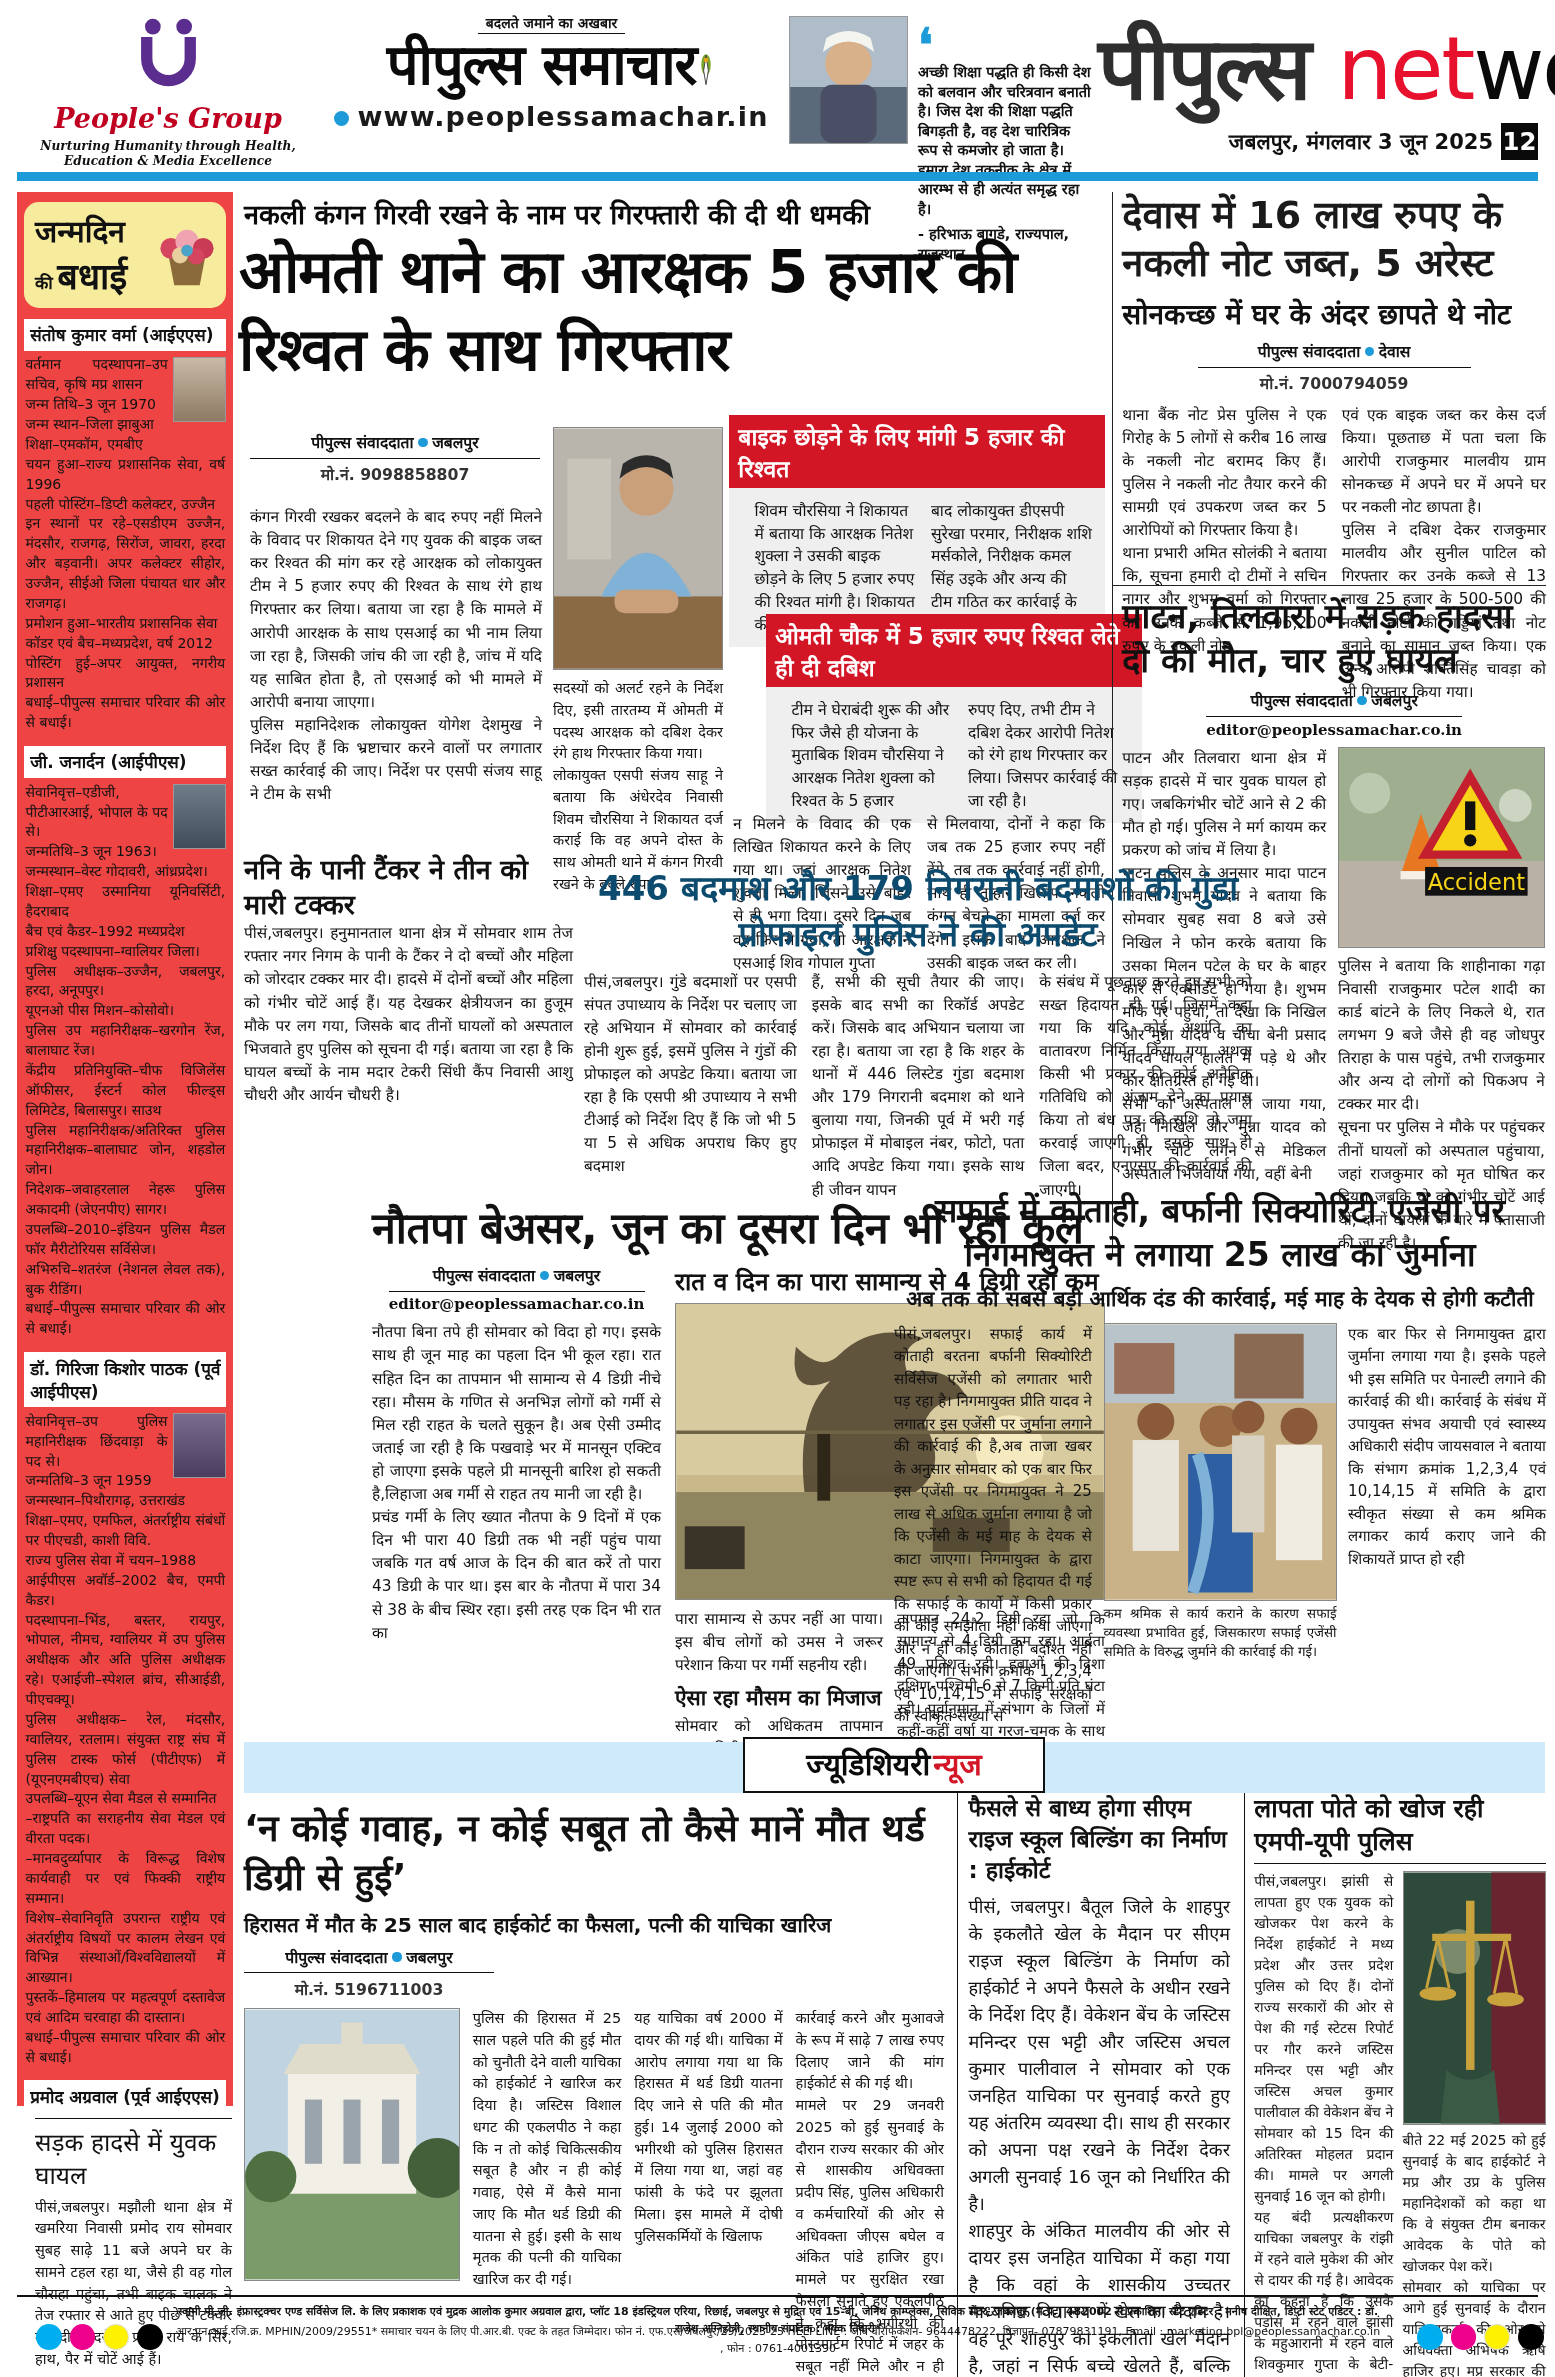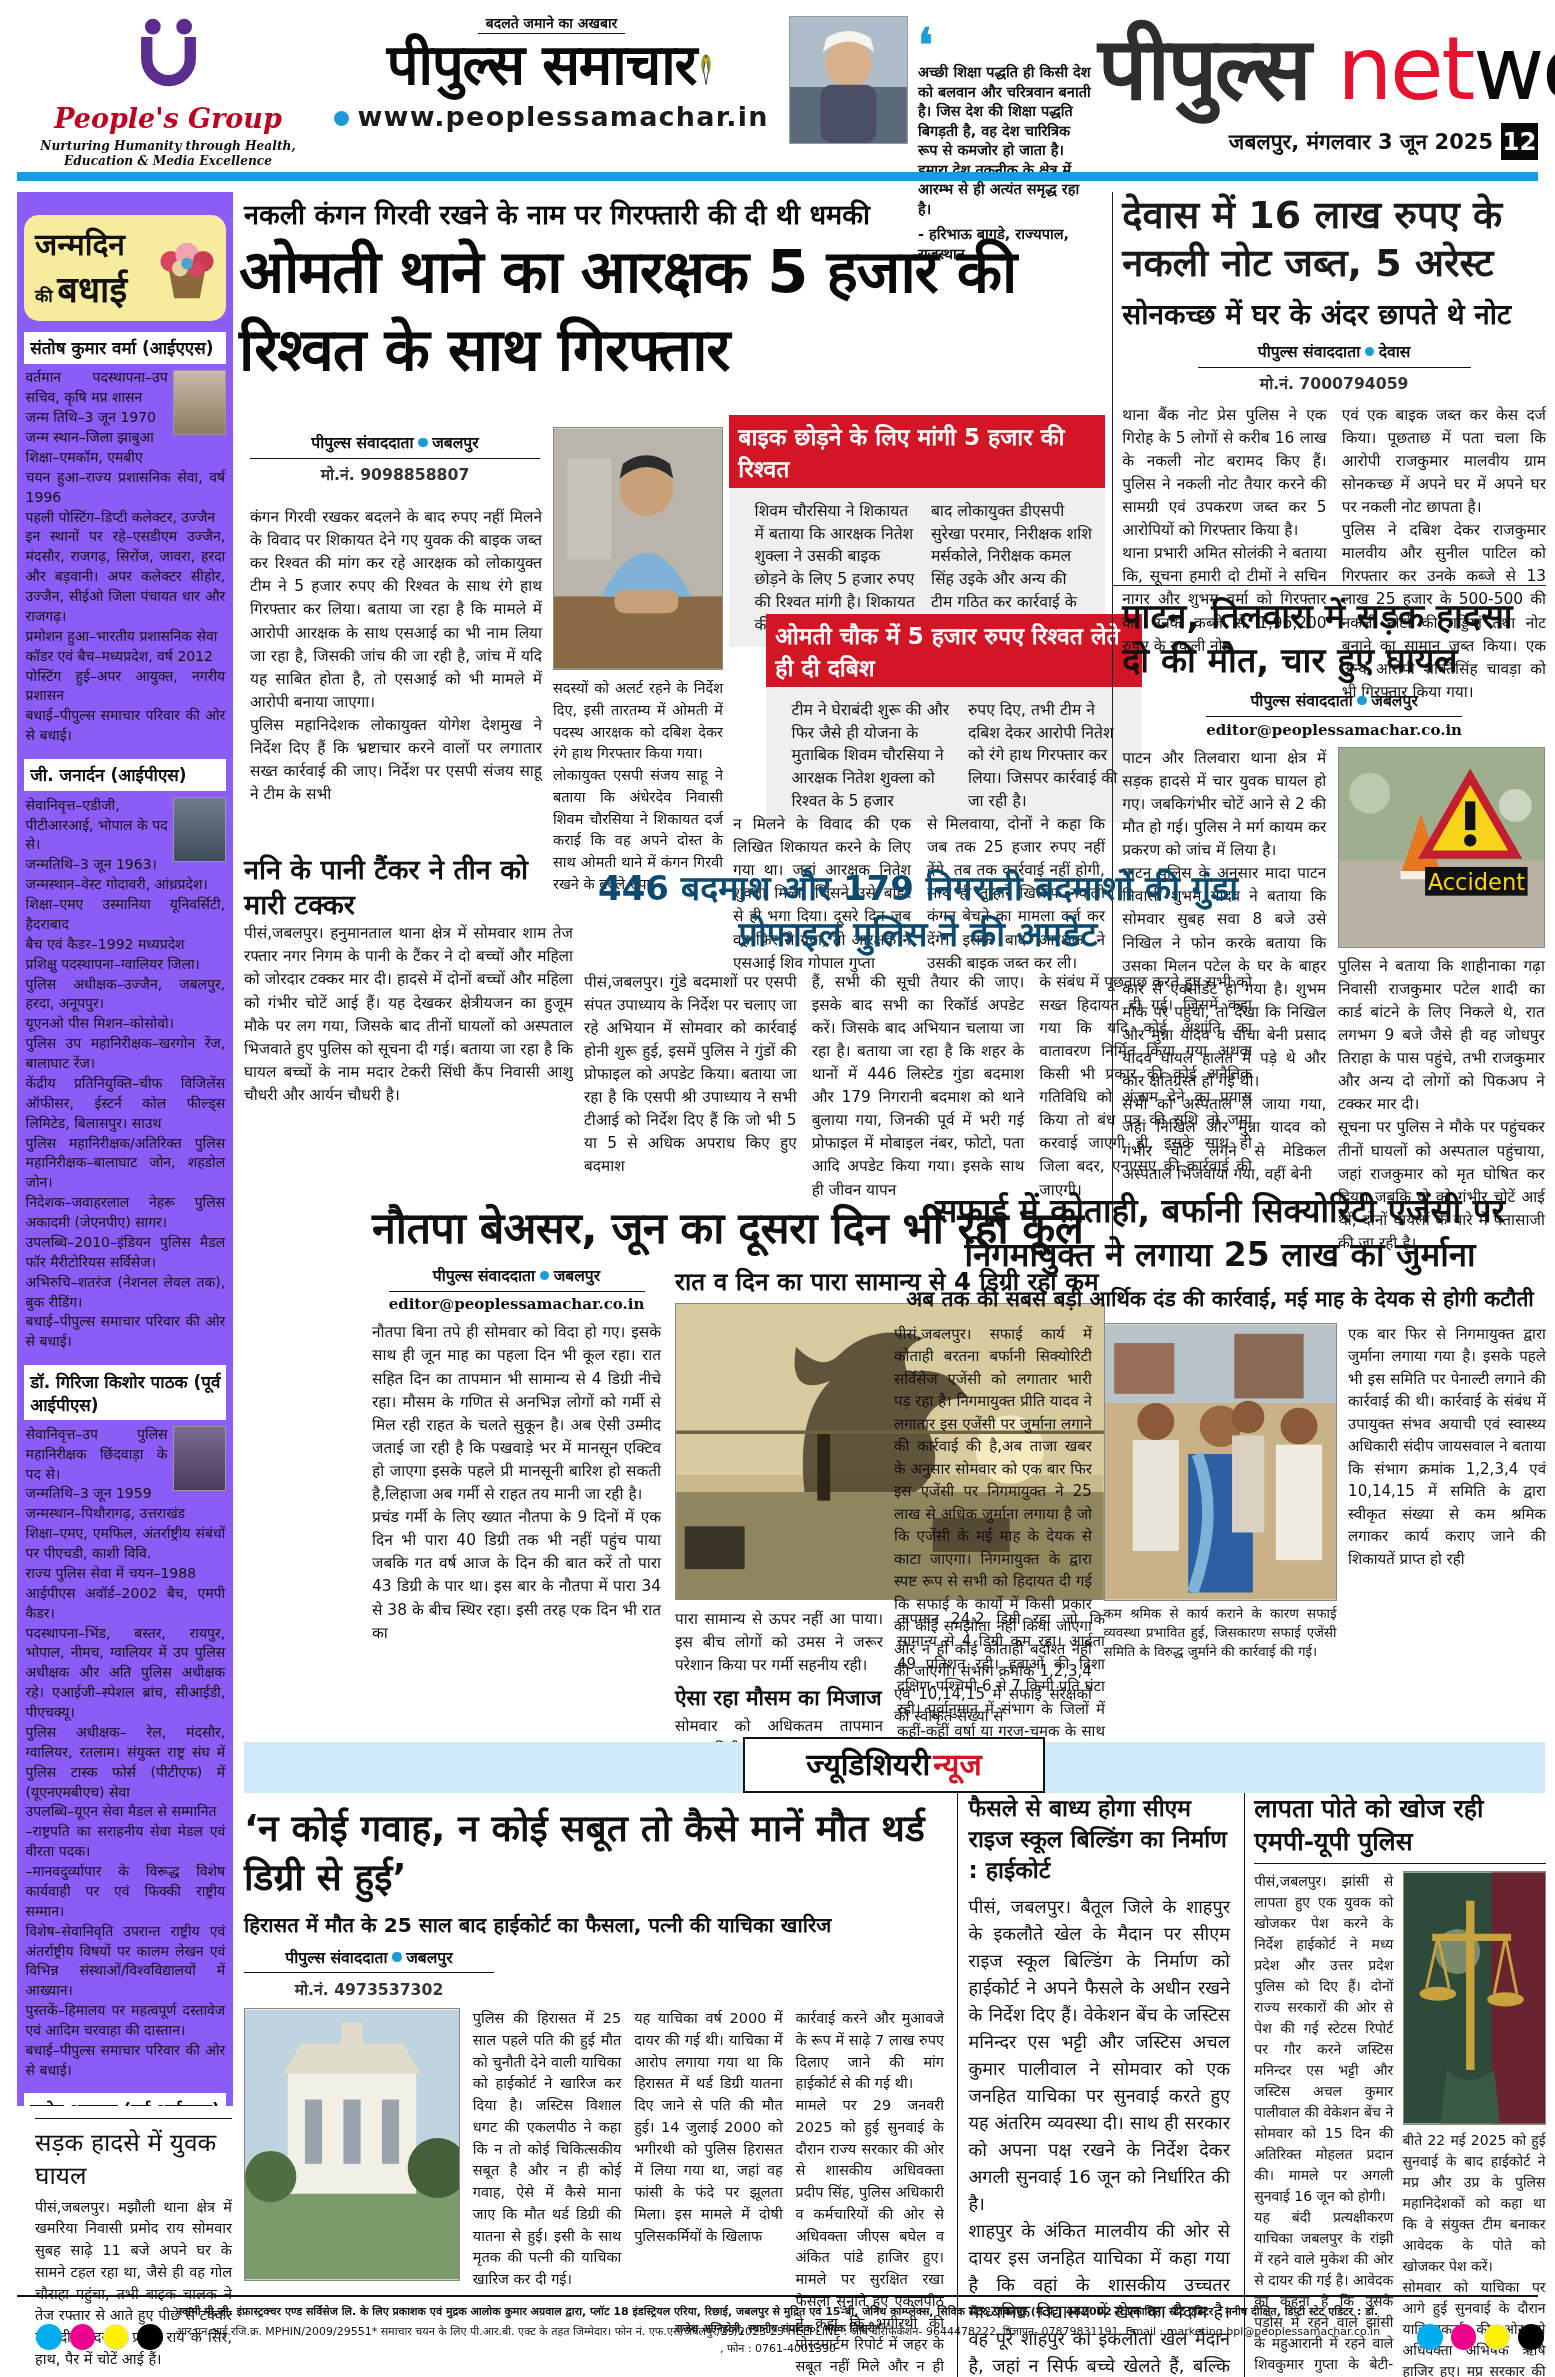--- a/index.html
+++ b/index.html
@@ -28,21 +28,21 @@
   .quote-auth { font-size:14.5px; font-weight:bold; margin-top:3.5px; }
   .brand { left:1098px; top:5.8px; width:441px; text-align:right; white-space:nowrap; }
   .brand-hindi { font-size:87px; font-weight:bold; color:#2e2e2e; letter-spacing:-2.3px; }
   .brand-net { font-size:87px; color:#e8112d; letter-spacing:-2.3px; }
   .brand-work { font-size:87px; color:#0a0a0a; letter-spacing:-2.3px; }
   .dateline { left:1150px; top:127px; width:343px; text-align:right; font-size:21px; font-weight:bold; }
   .pagebox { left:1501px; top:123px; width:37px; height:37px; background:#0a0a0a; color:#fff; font-size:24.4px; font-weight:bold; text-align:center; line-height:37px; }
   .bluebar { left:17.4px; top:172px; width:1521px; height:8.7px; background:#1d9bd8; }
 
   
-  .sidebar { left:17.4px; top:192px; width:216px; height:1914px; background:#8b5cf6; padding:23px 7px; overflow:hidden; }
+  .sidebar { left:17.4px; top:192px; width:216px; height:1914px; background:#ef4444; padding:10px 7px; overflow:hidden; }
   .bday-card { background:#f7ec9e; border-radius:15px; padding:8.1px 10.5px; position:relative; min-height:99px; }
   .bday-t1 { font-size:30px; font-weight:bold; }
   .bday-t2 { font-size:17.4px; font-weight:bold; display:inline-block; margin-right:4.6px; }
   .bday-t3 { font-size:36px; font-weight:bold; display:inline-block; }
   .flowers { position:absolute; right:4.6px; top:7px; width:70px; height:81px; }
   .entry { margin-top:10.5px; }
   .entry-name { background:#ffffff; font-size:17px; font-weight:bold; padding:4.6px 5.8px; }
   .entry-photo { float:right; width:53px; height:65px; margin:5.8px 0 4.6px 5.8px; border:0.6px solid #999; }
   .p1 { background:linear-gradient(#c9b9a5,#8d7a64); }
   .p2 { background:linear-gradient(#6f7d8a,#3f4c59); }
@@ -486,21 +486,21 @@
     </div>
   </div>
 
   <div class="abs gawah">
     <div class="gawah-head">‘न कोई गवाह, न कोई सबूत तो कैसे मानें मौत थर्ड डिग्री से हुई’</div>
     <div class="gawah-sub">हिरासत में मौत के 25 साल बाद हाईकोर्ट का फैसला, पत्नी की याचिका खारिज</div>
     <div class="gawah-meta">
       <div class="byline">
         <span>पीपुल्स संवाददाता</span><span class="dot"></span><span>जबलपुर</span>
       </div>
-      <div class="phone">मो.नं. 4973537302</div>
+      <div class="phone">मो.नं. 5196711003</div>
     </div>
     <div class="gawah-grid">
       <div class="court-photo">
         <svg viewBox="0 0 100 126" class="svgfill">
           <rect width="100" height="126" fill="#bfd4e0"></rect>
           <rect y="80" width="100" height="46" fill="#7c9b6a"></rect>
           <rect x="20" y="30" width="60" height="56" fill="#f2efe6"></rect>
           <path d="M18 30 h64 l-8 -14 h-48 z" fill="#e0dccc"></path>
           <rect x="45" y="6" width="10" height="14" fill="#e0dccc"></rect>
           <rect x="28" y="42" width="8" height="30" fill="#9aa4ad"></rect>

